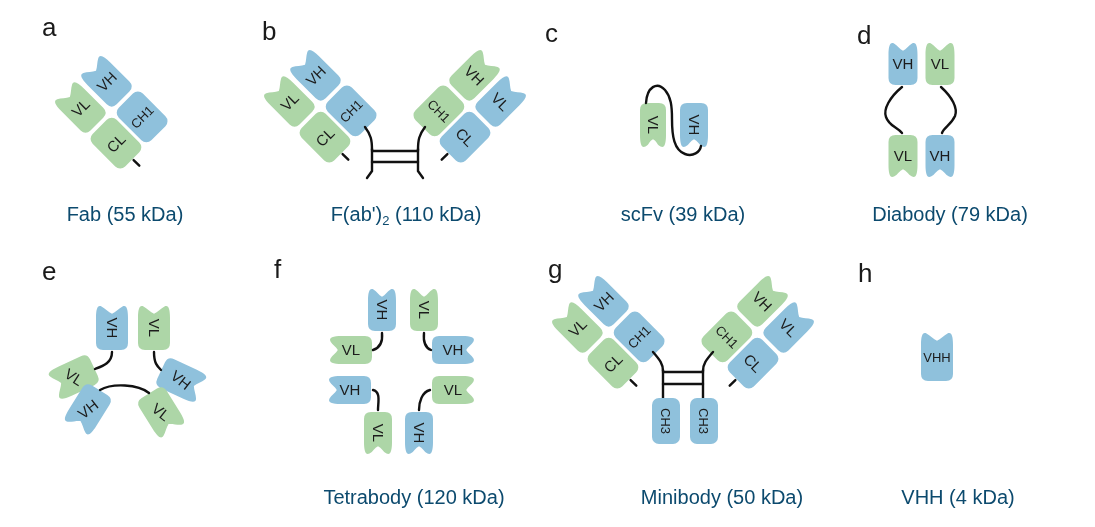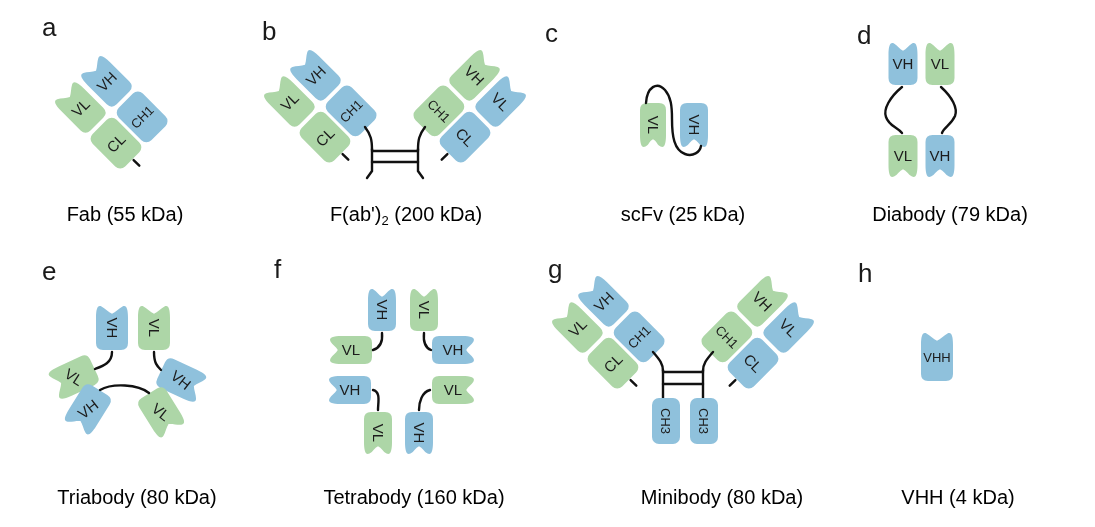--- a/index.html
+++ b/index.html
@@ -14,21 +14,21 @@
   .panel-letter{
     position:absolute;
     font-size:26px;
     color:#1a1a1a;
     line-height:1;
   }
   .panel-caption{
     position:absolute;
     transform:translateX(-50%);
     font-size:20px;
-    color:#000000;
+    color:#0c4a6e;
     white-space:nowrap;
     line-height:1.1;
   }
   .panel-caption .sub{
     font-size:13px;
     vertical-align:-4px;
   }
   text.domain-label{
     fill:#1c1c1c;
     font-family:"Liberation Sans", sans-serif;
@@ -243,20 +243,19 @@
   <div class="panel-letter" style="left:42px;top:14px">a</div>
   <div class="panel-letter" style="left:262px;top:18px">b</div>
   <div class="panel-letter" style="left:545px;top:20px">c</div>
   <div class="panel-letter" style="left:857px;top:22px">d</div>
   <div class="panel-letter" style="left:42px;top:258px">e</div>
   <div class="panel-letter" style="left:274px;top:256px">f</div>
   <div class="panel-letter" style="left:548px;top:256px">g</div>
   <div class="panel-letter" style="left:858px;top:260px">h</div>
 
   <div class="panel-caption" style="left:125px;top:203px"><span>Fab (55 kDa)</span><span class="sub"></span><span></span></div>
-  <div class="panel-caption" style="left:406px;top:203px"><span>F(ab')</span><span class="sub">2</span><span> (200 kDa)</span></div>
-  <div class="panel-caption" style="left:683px;top:203px"><span>scFv (25 kDa)</span><span class="sub"></span><span></span></div>
+  <div class="panel-caption" style="left:406px;top:203px"><span>F(ab')</span><span class="sub">2</span><span> (110 kDa)</span></div>
+  <div class="panel-caption" style="left:683px;top:203px"><span>scFv (39 kDa)</span><span class="sub"></span><span></span></div>
   <div class="panel-caption" style="left:950px;top:203px"><span>Diabody (79 kDa)</span><span class="sub"></span><span></span></div>
-  <div class="panel-caption" style="left:137px;top:486px"><span>Triabody (80 kDa)</span><span class="sub"></span><span></span></div>
-  <div class="panel-caption" style="left:414px;top:486px"><span>Tetrabody (160 kDa)</span><span class="sub"></span><span></span></div>
-  <div class="panel-caption" style="left:722px;top:486px"><span>Minibody (80 kDa)</span><span class="sub"></span><span></span></div>
+  <div class="panel-caption" style="left:414px;top:486px"><span>Tetrabody (120 kDa)</span><span class="sub"></span><span></span></div>
+  <div class="panel-caption" style="left:722px;top:486px"><span>Minibody (50 kDa)</span><span class="sub"></span><span></span></div>
   <div class="panel-caption" style="left:958px;top:486px"><span>VHH (4 kDa)</span><span class="sub"></span><span></span></div>
 </div>
 
 </body></html>

